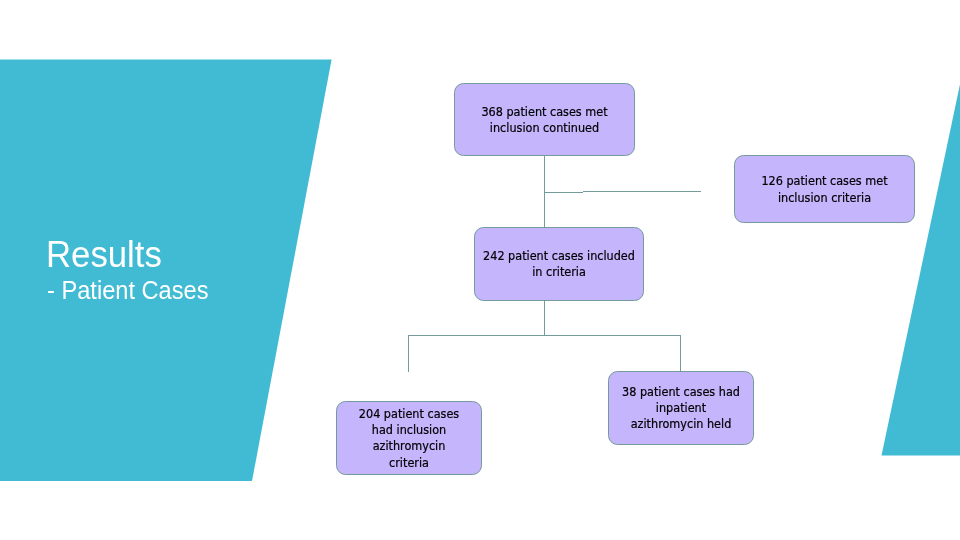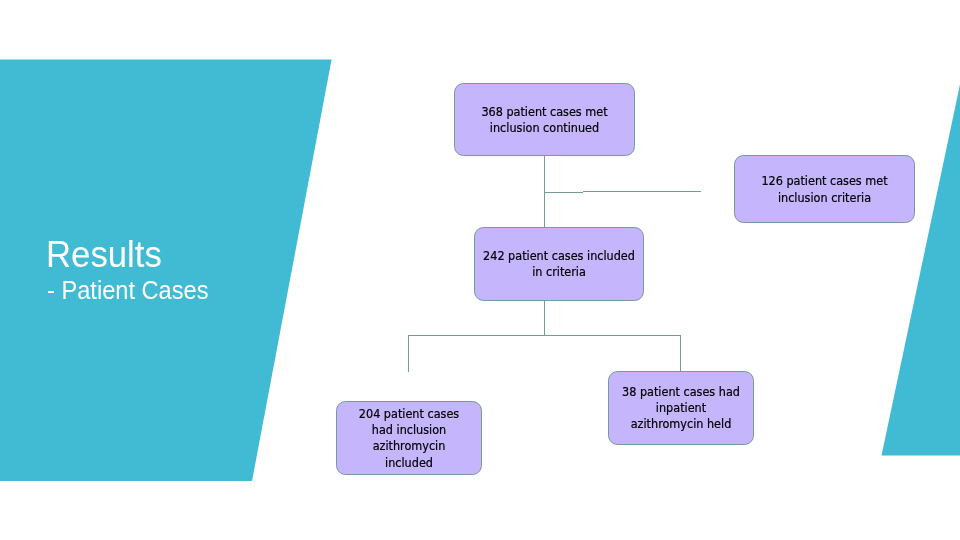--- a/index.html
+++ b/index.html
@@ -67,19 +67,19 @@
   <div class="node node-n1">
     <div class="node-text"><span>368 patient cases met</span><br><span>inclusion continued</span></div>
   </div>
   <div class="node node-n2">
     <div class="node-text"><span>126 patient cases met</span><br><span>inclusion criteria</span></div>
   </div>
   <div class="node node-n3">
     <div class="node-text"><span>242 patient cases included</span><br><span>in criteria</span></div>
   </div>
   <div class="node node-n4">
-    <div class="node-text"><span>204 patient cases</span><br><span>had inclusion</span><br><span>azithromycin</span><br><span>included</span></div>
+    <div class="node-text"><span>204 patient cases</span><br><span>had inclusion</span><br><span>azithromycin</span><br><span>criteria</span></div>
   </div>
   <div class="node node-n5">
     <div class="node-text"><span>38 patient cases had</span><br><span>inpatient</span><br><span>azithromycin held</span></div>
   </div>
 
 </div>
 
 </body></html>

